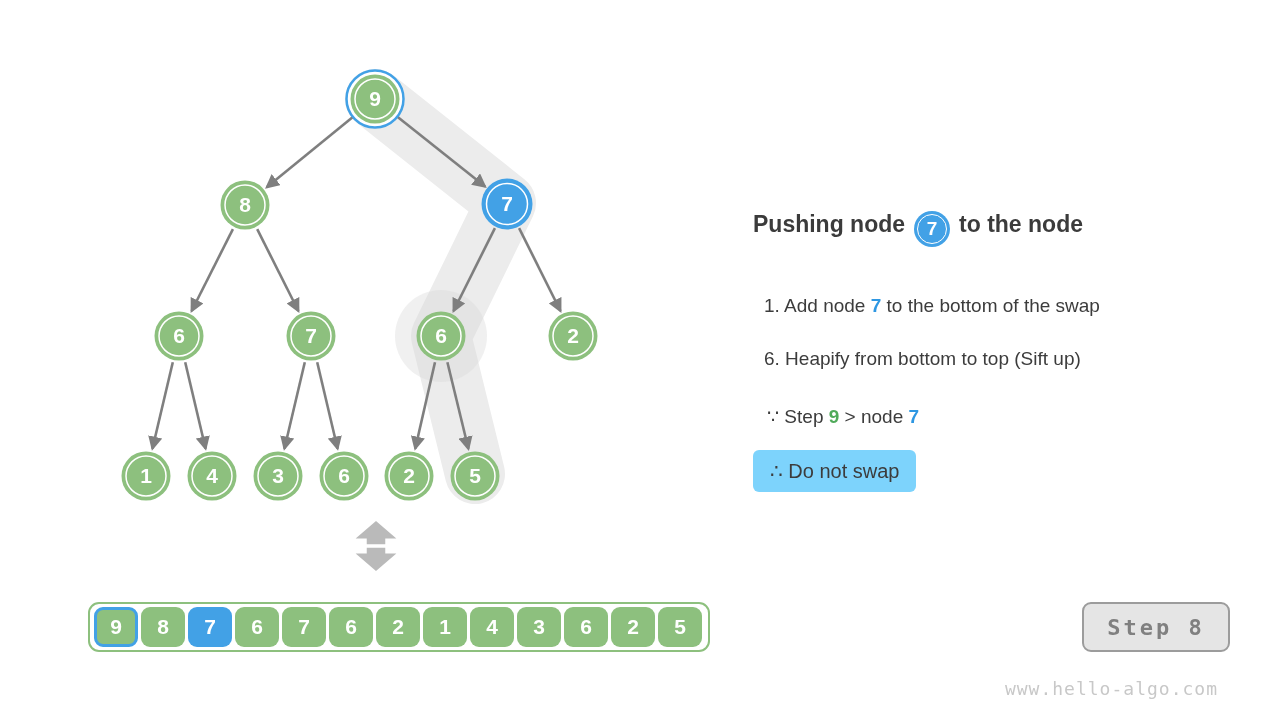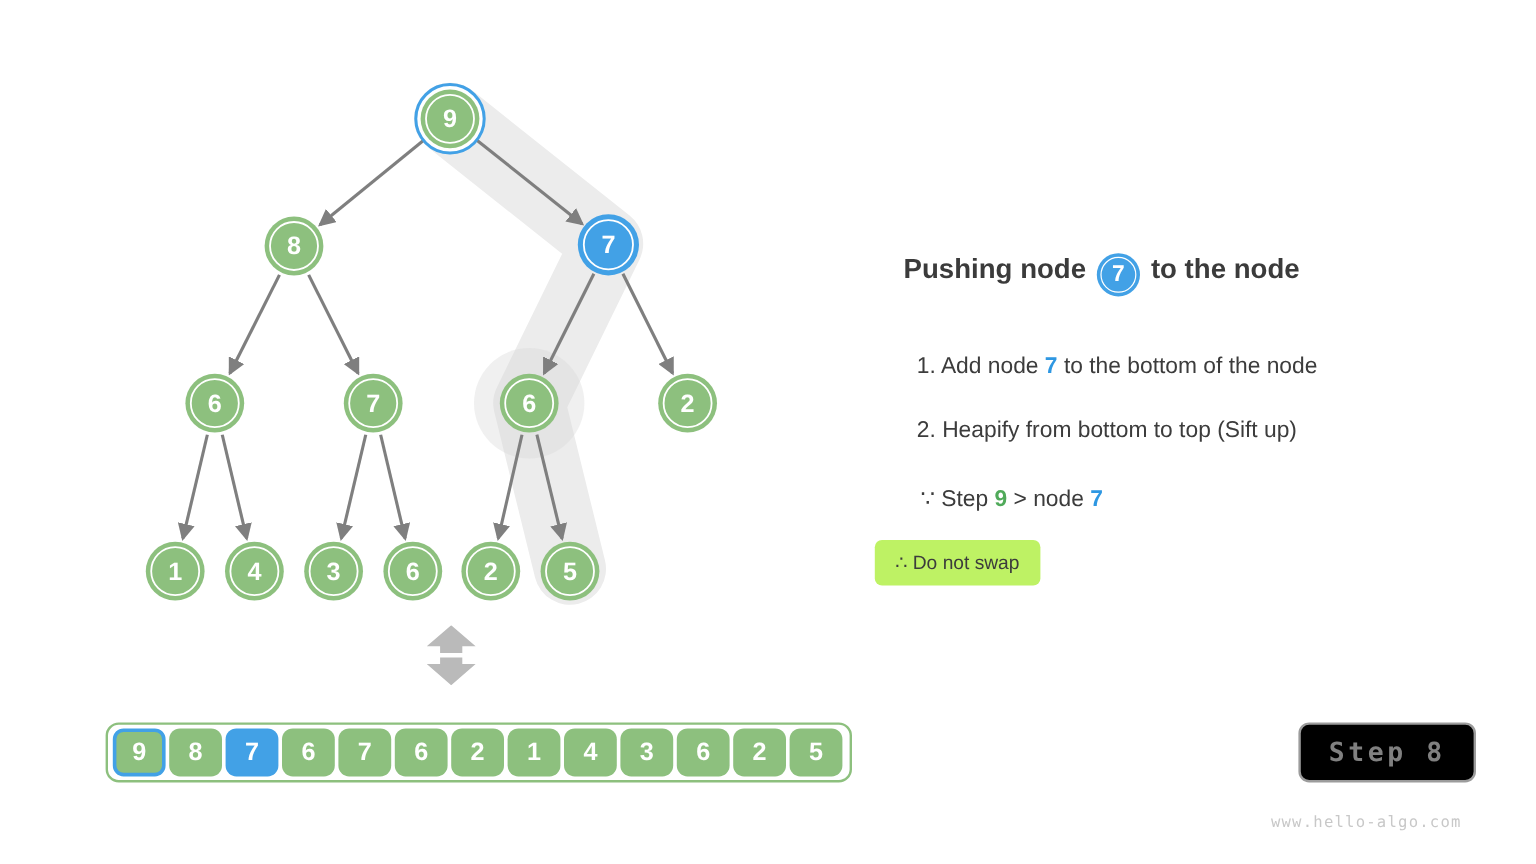--- a/index.html
+++ b/index.html
@@ -47,35 +47,35 @@
   }
   .title-node::after{
     content:"";position:absolute;inset:3px;border:1.5px solid #ffffff;border-radius:50%;
   }
   .panel-line{
     position:absolute;font-size:19px;color:#3C3C3C;white-space:nowrap;line-height:23px;
   }
   .hl-blue{color:#2E97E2;font-weight:bold;}
   .hl-green{color:#50AA5A;font-weight:bold;}
   .conclusion-box{
-    position:absolute;left:729px;top:450px;background:#bef264;border-radius:6px;
-    padding:9px 17px;font-size:16px;color:#3C3C3C;white-space:nowrap;
+    position:absolute;left:753px;top:450px;background:#7dd3fc;border-radius:6px;
+    padding:9px 17px;font-size:20px;color:#3C3C3C;white-space:nowrap;
   }
 
   
   .step-button{
     position:absolute;left:1082px;top:602px;width:148px;height:50px;box-sizing:border-box;
-    border:2px solid #9C9C9C;border-radius:9px;background:#000000;
+    border:2px solid #9C9C9C;border-radius:9px;background:#e5e5e5;
     display:flex;align-items:center;justify-content:center;
     font-family:"DejaVu Sans Mono", monospace;font-weight:bold;font-size:22px;
     color:#808080;letter-spacing:3px;
   }
   .watermark{
     position:absolute;right:62px;top:678px;
-    font-family:"DejaVu Sans Mono", monospace;font-size:13px;color:#C8C8C8;
+    font-family:"DejaVu Sans Mono", monospace;font-size:18px;color:#C8C8C8;
     letter-spacing:1px;
   }
 </style>
 </head>
 <body>
 
 <div class="canvas">
 
   <svg id="treeSvg" width="720" height="590" viewBox="0 0 720 590">
     <defs>
@@ -205,25 +205,25 @@
 
   <div class="panel-title">
     <span>Pushing node</span>
     <span class="title-node">
       <span>7</span>
     </span>
     <span>to the node</span>
   </div>
 
   <div class="panel-line" style="left:764px;top:294px;">
-    <span>1. Add node </span><span class="hl-blue">7</span><span> to the bottom of the node</span>
+    <span>1. Add node </span><span class="hl-blue">7</span><span> to the bottom of the swap</span>
   </div>
 
   <div class="panel-line" style="left:764px;top:347px;">
-    <span>2. Heapify from bottom to top (Sift up)</span>
+    <span>6. Heapify from bottom to top (Sift up)</span>
   </div>
 
   <div class="panel-line" style="left:767px;top:405px;">
     <span>∵ Step </span><span class="hl-green">9</span><span> &gt; node </span><span class="hl-blue">7</span>
   </div>
 
   <div class="conclusion-box">
     <span>∴ Do not swap</span>
   </div>
 

